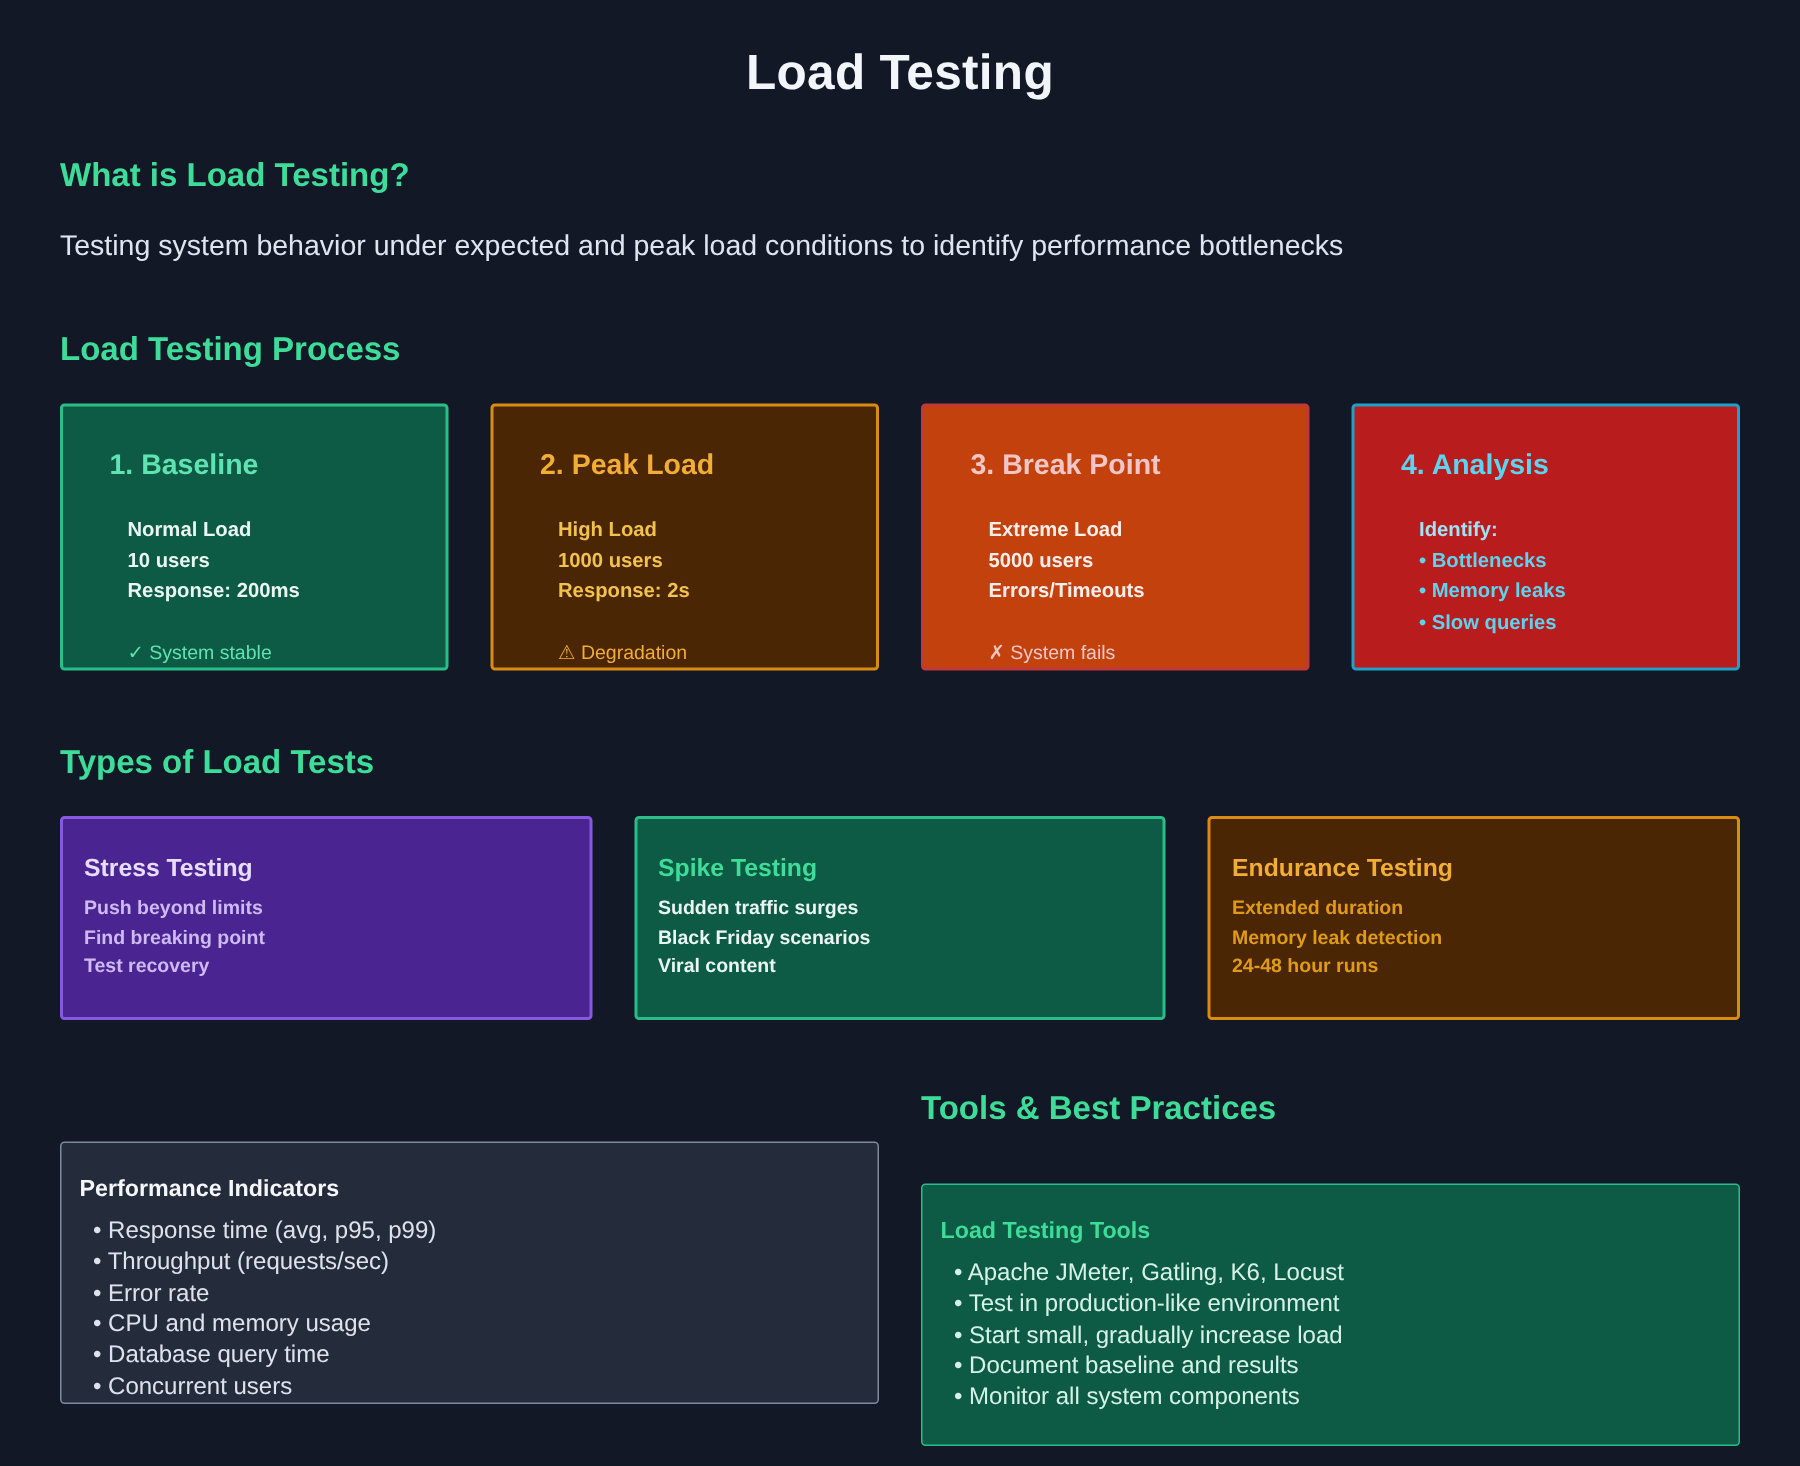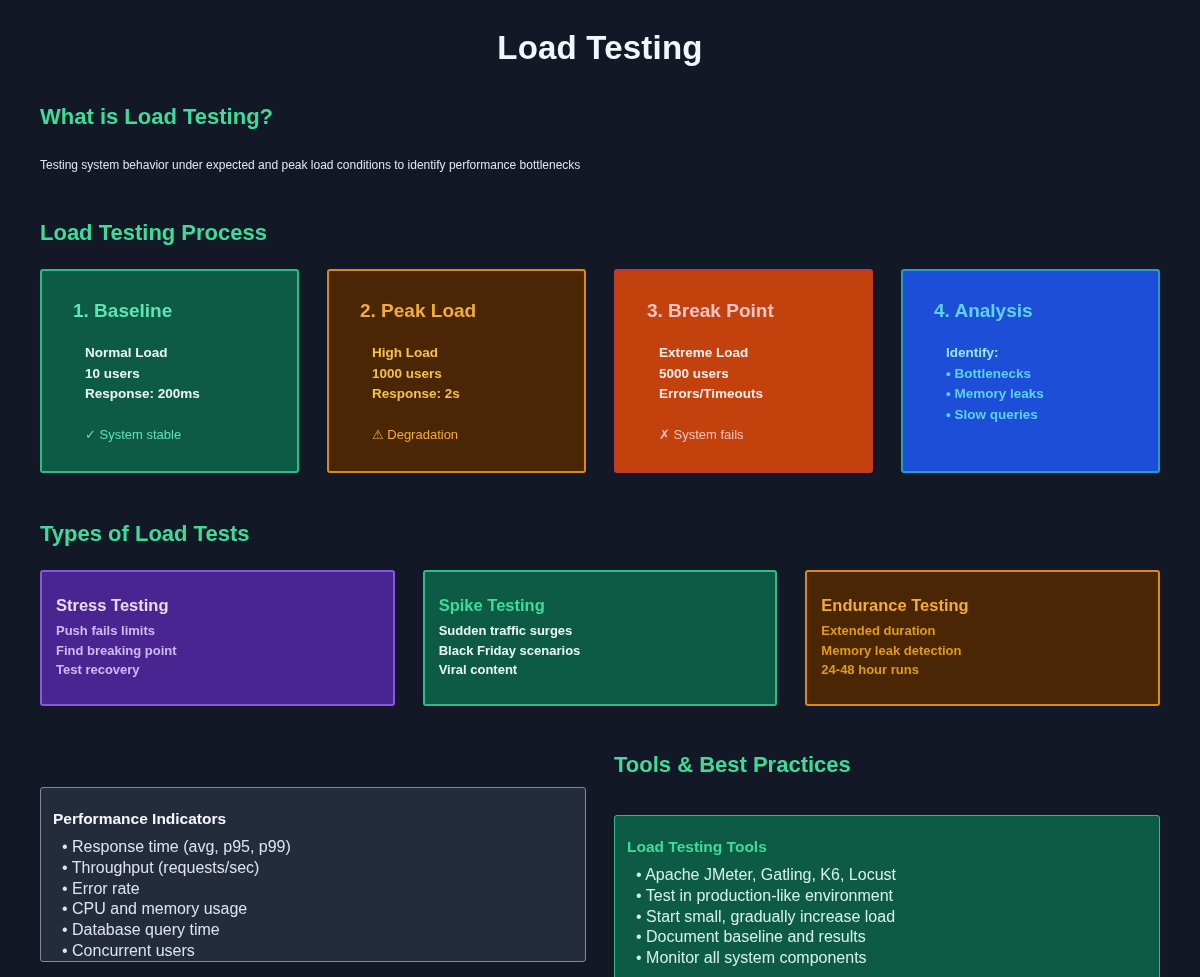--- a/index.html
+++ b/index.html
@@ -35,37 +35,37 @@
   
   .section-heading {
     color: #3ddc98;
     font-size: 22px;
     font-weight: 600;
     line-height: 28px;
   }
 
   .intro-text {
     color: #dfe5ef;
-    font-size: 12px;
+    font-size: 19px;
     line-height: 20px;
   }
 
   #sec-what { margin-top: 33px; }
   #what-desc { margin-top: 24px; }
   #sec-process { margin-top: 44px; }
 
   
   .process-row {
     margin-top: 22px;
     display: flex;
     gap: 28px;
   }
   .process-card {
     flex: 1 1 0;
-    height: 204px;
+    height: 178px;
     border-radius: 3px;
     border-width: 2px;
     border-style: solid;
     padding: 28px 0 0 31px;
   }
   .process-card .pc-title {
     font-size: 19px;
     font-weight: 600;
     line-height: 24px;
     margin-bottom: 20px;
@@ -98,21 +98,21 @@
   .card-orange { background: #4a2605; border-color: #d98b12; }
   .card-orange .pc-title  { color: #f2ad35; }
   .card-orange .pc-line   { color: #f2c14e; }
   .card-orange .pc-status { color: #f2ad35; }
 
   .card-red    { background: #c2410c; border-color: #c0393a; }
   .card-red .pc-title  { color: #f2c6c6; }
   .card-red .pc-line   { color: #fdeeee; }
   .card-red .pc-status { color: #f2c6c6; }
 
-  .card-blue   { background: #1d4ed8; border-color: #1fa0c6; }
+  .card-blue   { background: #b91c1c; border-color: #1fa0c6; }
   .card-blue .pc-title  { color: #5ed3ef; }
   .card-blue .pc-line   { color: #9fe3f5; }
   .card-blue .pc-bullet { color: #5ed3ef; }
 
   
   #sec-types { margin-top: 47px; }
 
   .types-row {
     margin-top: 22px;
     display: flex;
@@ -233,21 +233,21 @@
     </div>
 
   </div>
 
   <h2 id="sec-types" class="section-heading">Types of Load Tests</h2>
 
   <div class="types-row">
 
     <div class="type-card type-purple">
       <div class="tc-title">Stress Testing</div>
-      <div class="tc-line">Push fails limits</div>
+      <div class="tc-line">Push beyond limits</div>
       <div class="tc-line">Find breaking point</div>
       <div class="tc-line">Test recovery</div>
     </div>
 
     <div class="type-card type-green">
       <div class="tc-title">Spike Testing</div>
       <div class="tc-line">Sudden traffic surges</div>
       <div class="tc-line">Black Friday scenarios</div>
       <div class="tc-line">Viral content</div>
     </div>

